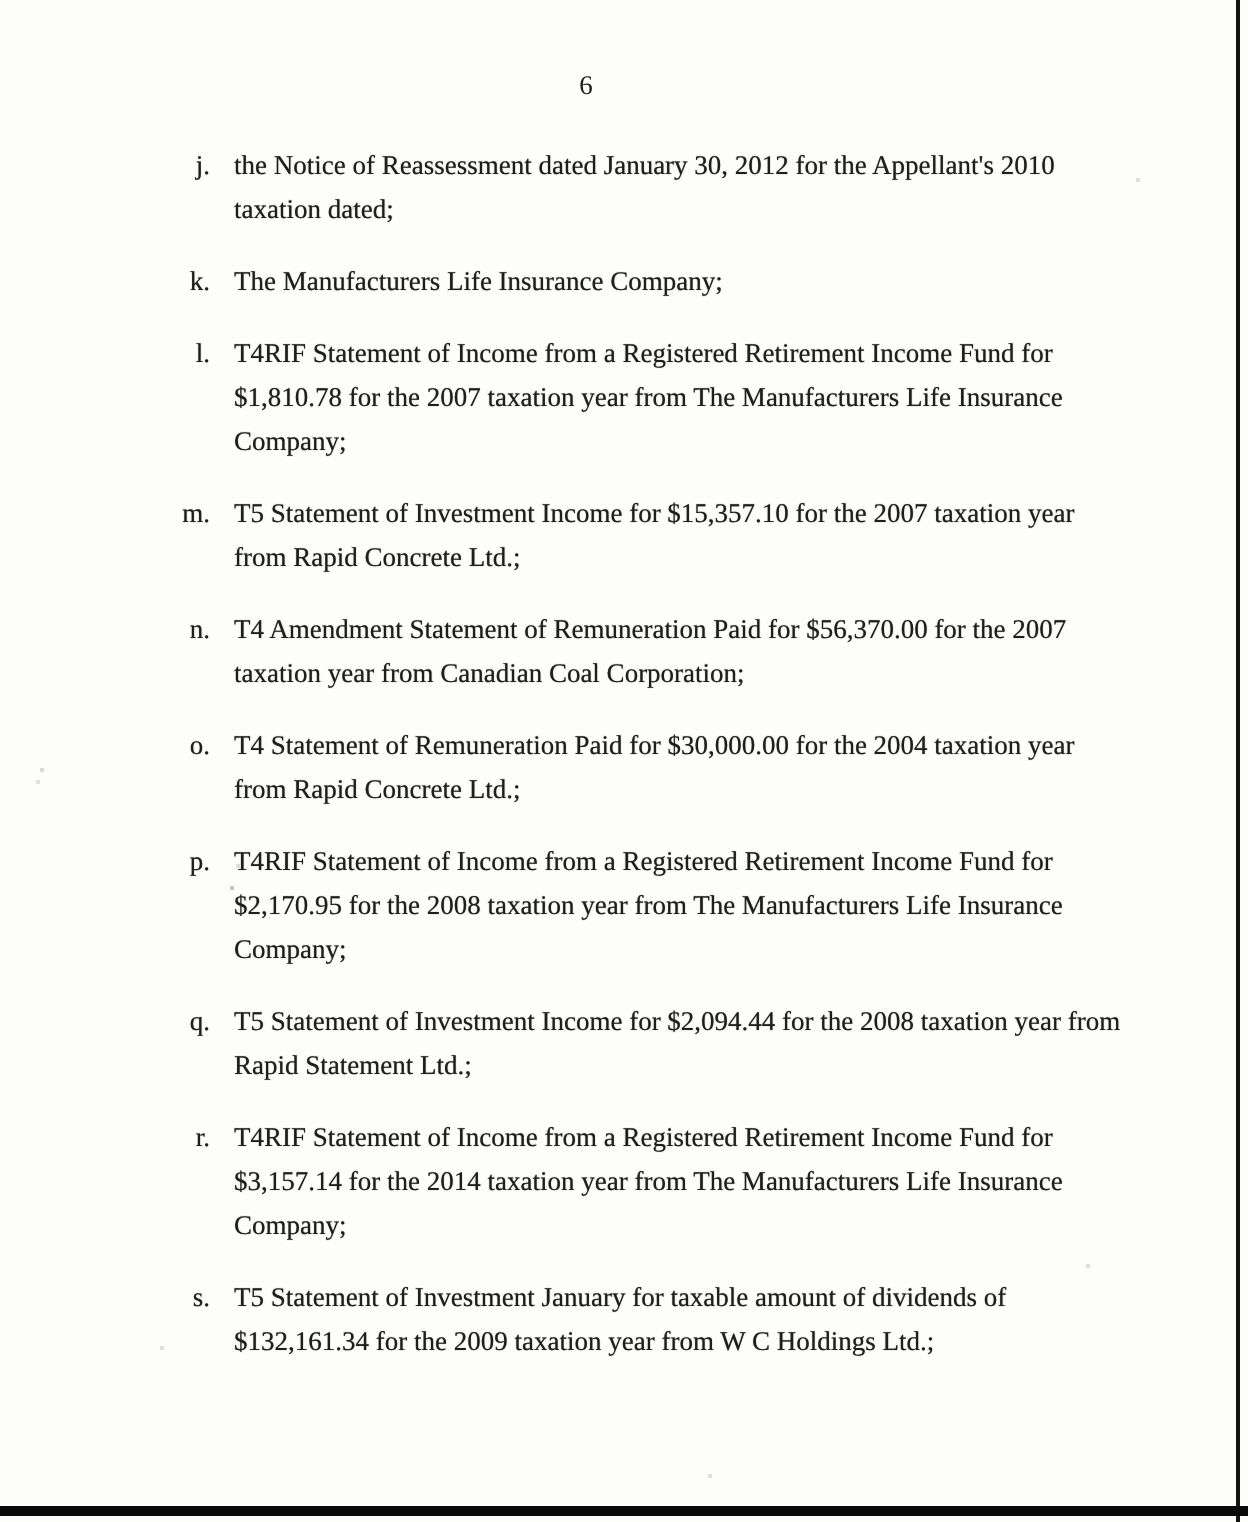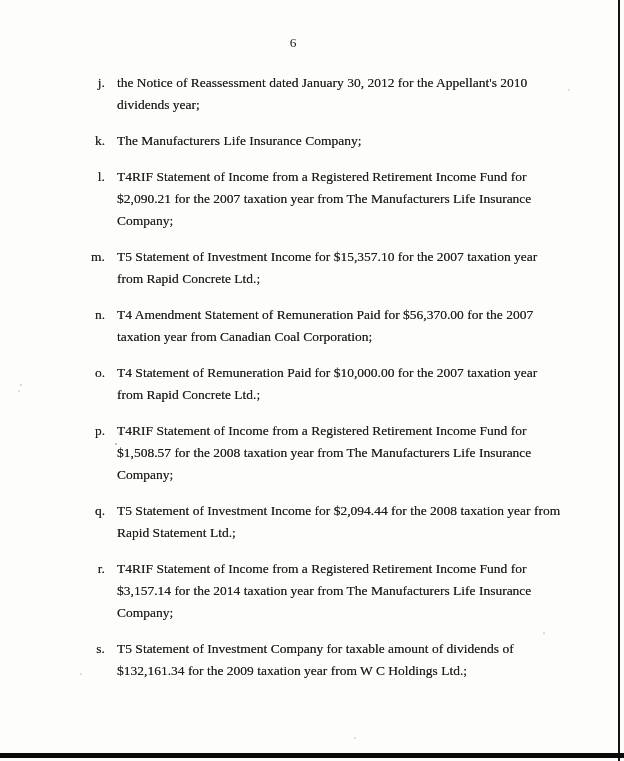--- a/index.html
+++ b/index.html
@@ -79,63 +79,63 @@
 <body>
 
 <div class="page">
   <div class="page-number">6</div>
 
   <div class="items" id="items">
       <div class="item">
         <span class="item-label">j.</span>
         <div class="item-text">
           <div class="line">the Notice of Reassessment dated January 30, 2012 for the Appellant's 2010</div>
-          <div class="line">dividends year;</div>
+          <div class="line">taxation dated;</div>
         </div>
       </div>
       <div class="item">
         <span class="item-label">k.</span>
         <div class="item-text">
           <div class="line">The Manufacturers Life Insurance Company;</div>
         </div>
       </div>
       <div class="item">
         <span class="item-label">l.</span>
         <div class="item-text">
           <div class="line">T4RIF Statement of Income from a Registered Retirement Income Fund for</div>
-          <div class="line">$2,090.21 for the 2007 taxation year from The Manufacturers Life Insurance</div>
+          <div class="line">$1,810.78 for the 2007 taxation year from The Manufacturers Life Insurance</div>
           <div class="line">Company;</div>
         </div>
       </div>
       <div class="item">
         <span class="item-label">m.</span>
         <div class="item-text">
           <div class="line">T5 Statement of Investment Income for $15,357.10 for the 2007 taxation year</div>
           <div class="line">from Rapid Concrete Ltd.;</div>
         </div>
       </div>
       <div class="item">
         <span class="item-label">n.</span>
         <div class="item-text">
           <div class="line">T4 Amendment Statement of Remuneration Paid for $56,370.00 for the 2007</div>
           <div class="line">taxation year from Canadian Coal Corporation;</div>
         </div>
       </div>
       <div class="item">
         <span class="item-label">o.</span>
         <div class="item-text">
-          <div class="line">T4 Statement of Remuneration Paid for $10,000.00 for the 2007 taxation year</div>
+          <div class="line">T4 Statement of Remuneration Paid for $30,000.00 for the 2004 taxation year</div>
           <div class="line">from Rapid Concrete Ltd.;</div>
         </div>
       </div>
       <div class="item">
         <span class="item-label">p.</span>
         <div class="item-text">
           <div class="line">T4RIF Statement of Income from a Registered Retirement Income Fund for</div>
-          <div class="line">$1,508.57 for the 2008 taxation year from The Manufacturers Life Insurance</div>
+          <div class="line">$2,170.95 for the 2008 taxation year from The Manufacturers Life Insurance</div>
           <div class="line">Company;</div>
         </div>
       </div>
       <div class="item">
         <span class="item-label">q.</span>
         <div class="item-text">
           <div class="line">T5 Statement of Investment Income for $2,094.44 for the 2008 taxation year from</div>
           <div class="line">Rapid Statement Ltd.;</div>
         </div>
       </div>
@@ -143,21 +143,21 @@
         <span class="item-label">r.</span>
         <div class="item-text">
           <div class="line">T4RIF Statement of Income from a Registered Retirement Income Fund for</div>
           <div class="line">$3,157.14 for the 2014 taxation year from The Manufacturers Life Insurance</div>
           <div class="line">Company;</div>
         </div>
       </div>
       <div class="item">
         <span class="item-label">s.</span>
         <div class="item-text">
-          <div class="line">T5 Statement of Investment Company for taxable amount of dividends of</div>
+          <div class="line">T5 Statement of Investment January for taxable amount of dividends of</div>
           <div class="line">$132,161.34 for the 2009 taxation year from W C Holdings Ltd.;</div>
         </div>
       </div>
     </div>
 
   <div class="specks"></div>
   <div class="edge-right"></div>
   <div class="edge-bottom"></div>
 </div>
 

